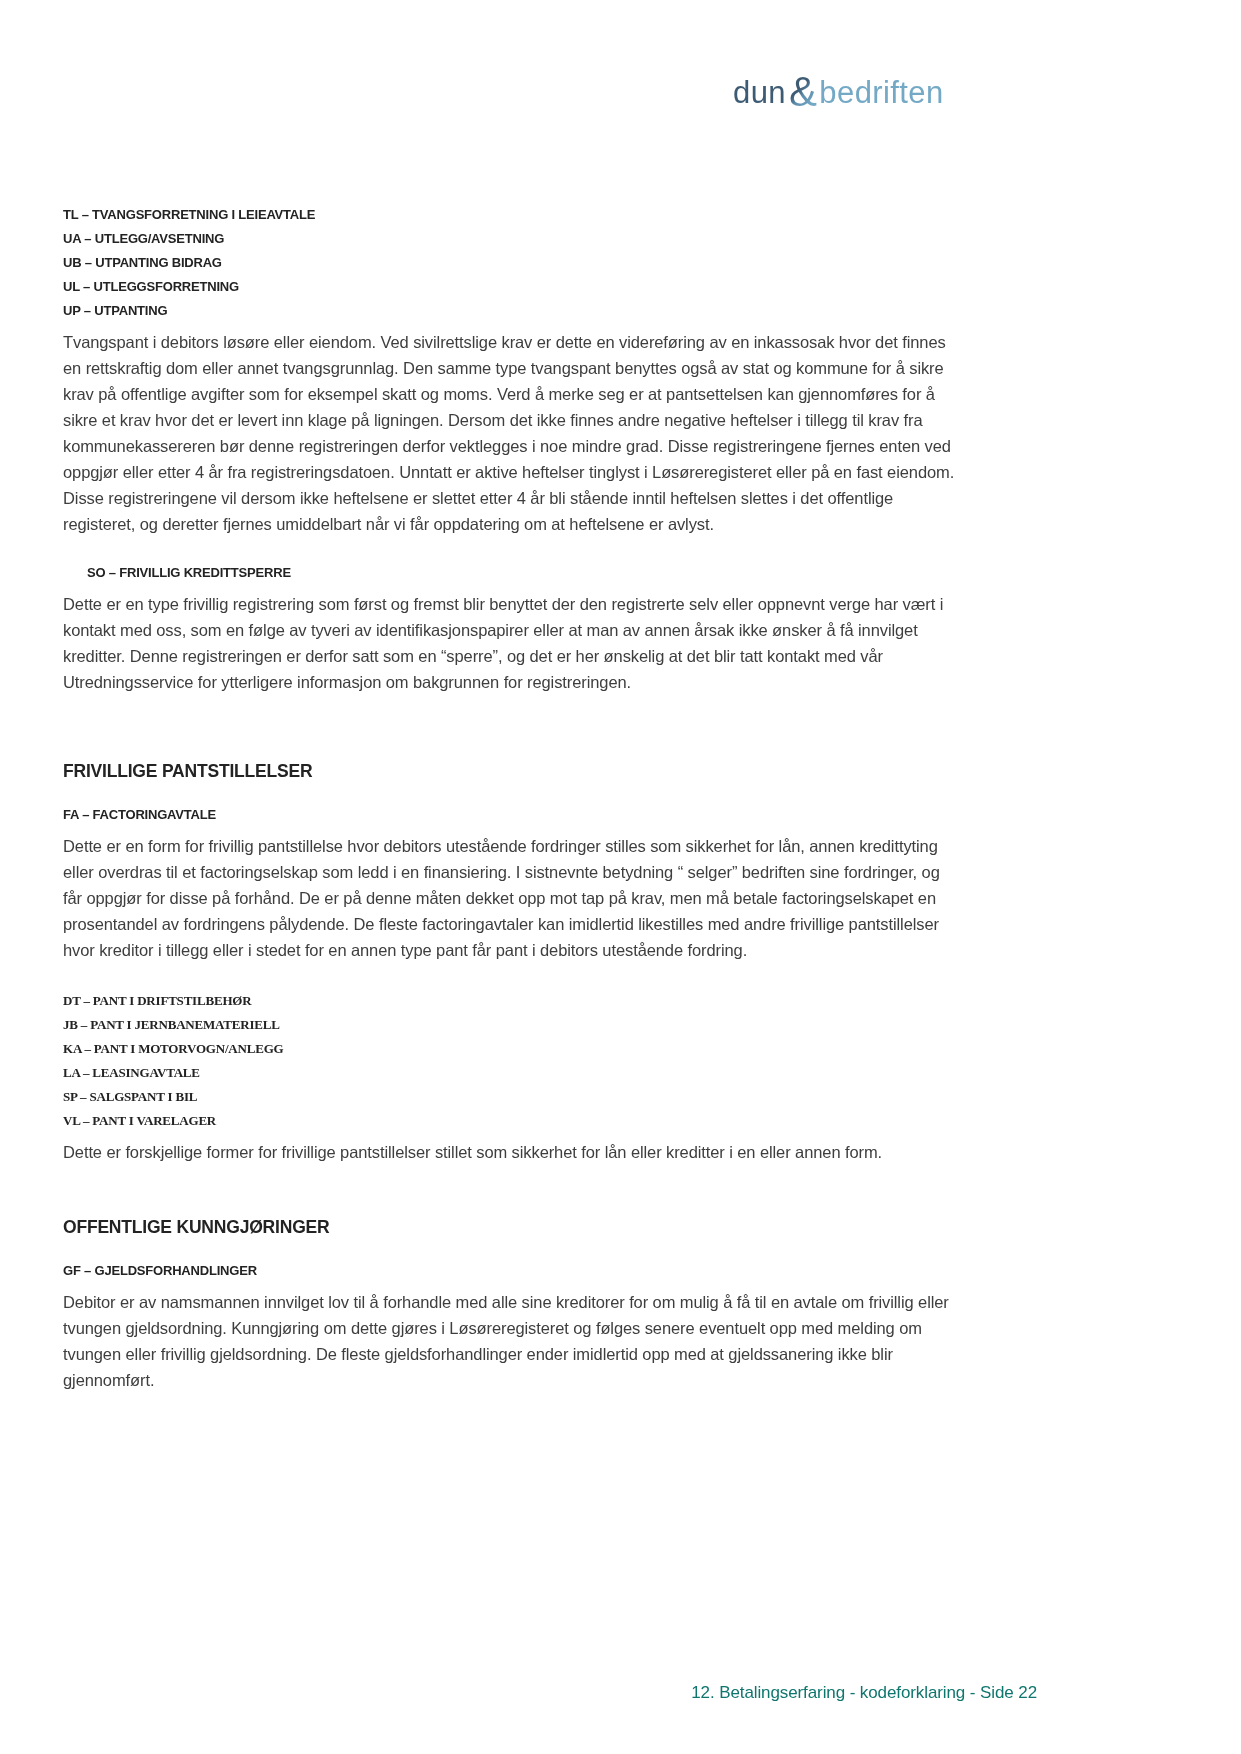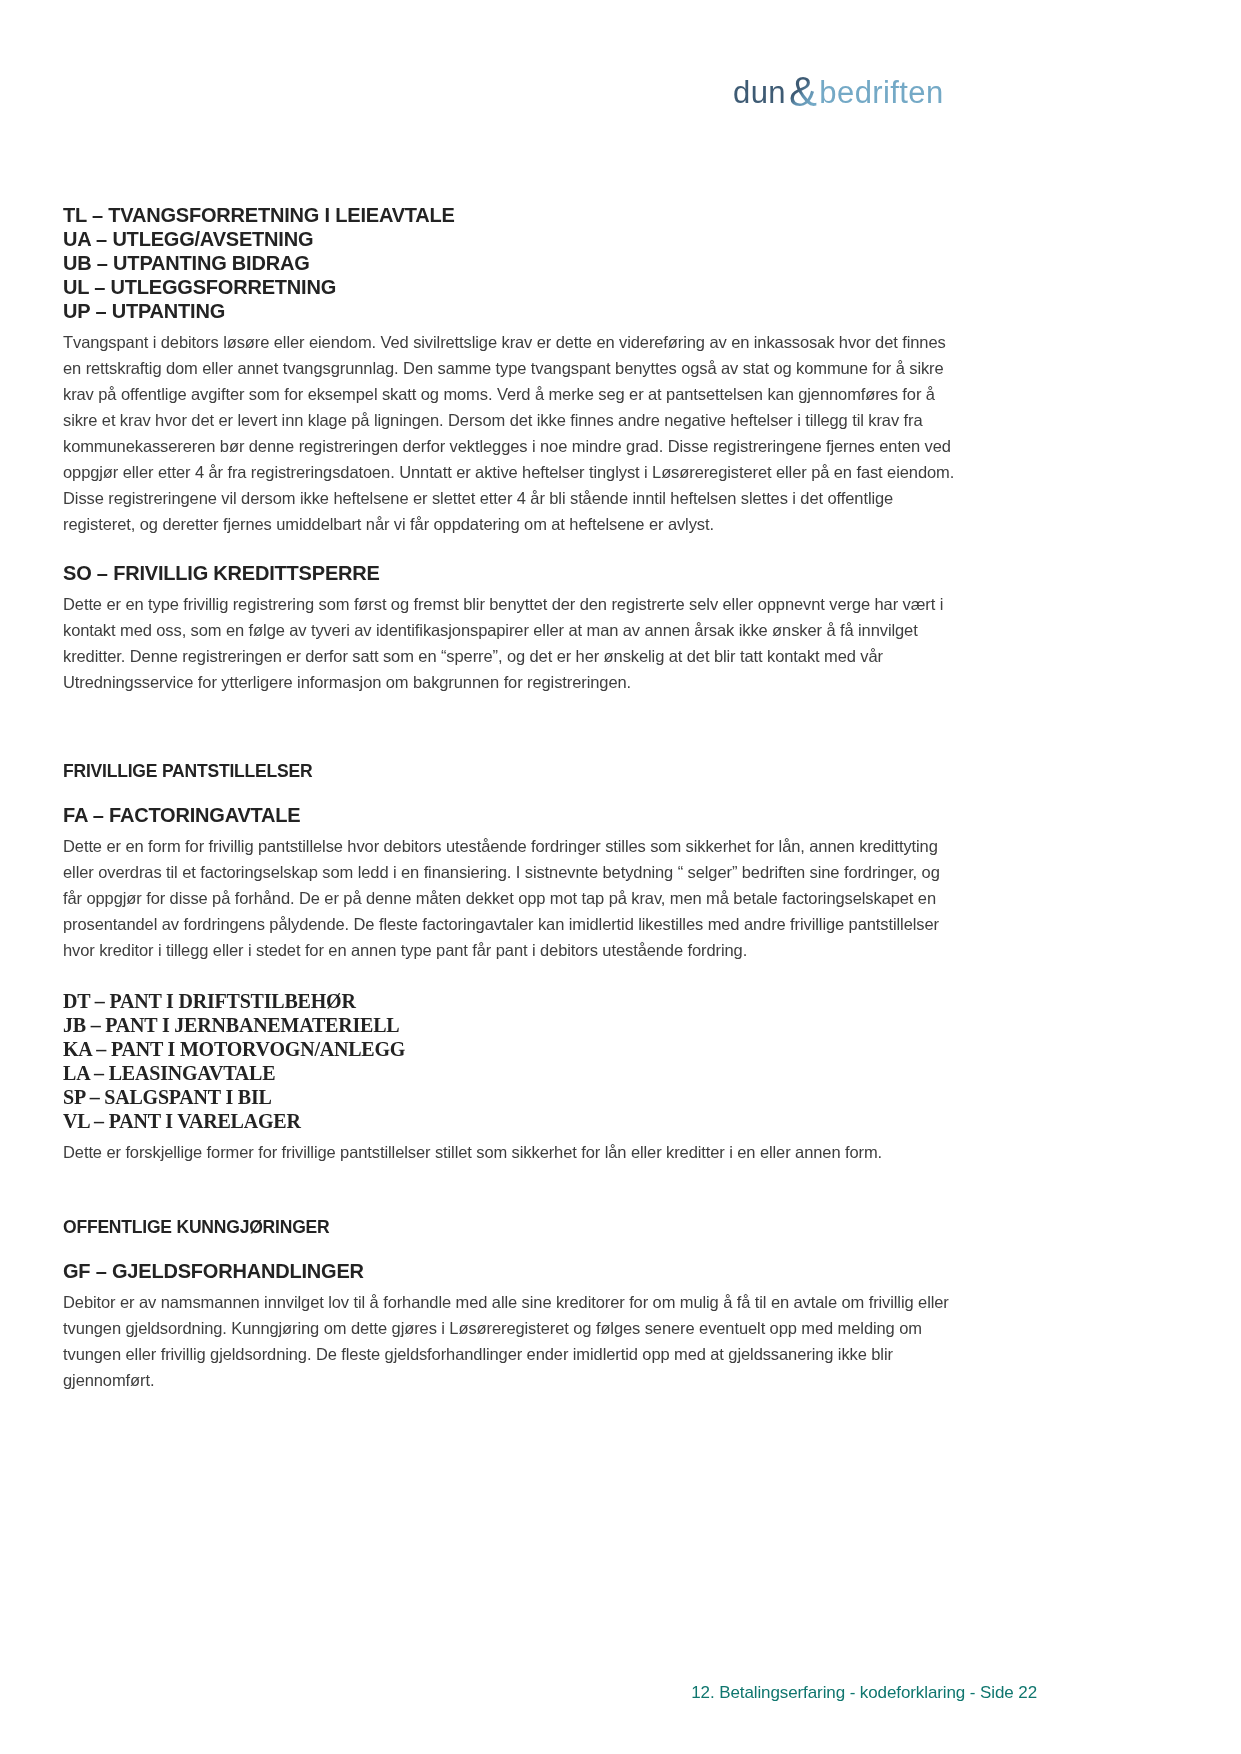--- a/index.html
+++ b/index.html
@@ -32,24 +32,24 @@
     transform:translateY(3px);display:inline-block;
   }
   .logo-brad{color:var(--logo-brad);}
   .content{
     position:absolute;left:63px;top:203px;width:895px;
     color:var(--ink-body);
     font-size:16.5px;line-height:26px;letter-spacing:-0.1px;
   }
   .code-line{
     font-weight:bold;color:var(--ink-heading);
-    font-size:20px;line-height:24px;letter-spacing:-0.2px;
+    font-size:13px;line-height:24px;letter-spacing:-0.2px;
   }
   .body-text{margin:6px 0 0 0;}
-  .gap-block{margin-top:24px;}
+  .gap-block{margin-top:24px;margin-left:24px;}
   .gap-list{margin-top:26px;font-family:Liberation Serif, serif;}
   .section-title{
     font-weight:bold;color:var(--ink-heading);
     font-size:17.5px;line-height:24px;letter-spacing:-0.2px;
   }
   .mt-64{margin-top:64px;}
   .mt-50{margin-top:50px;}
   .mt-20{margin-top:20px;}
   .footer{
     position:absolute;top:1682px;right:204px;

